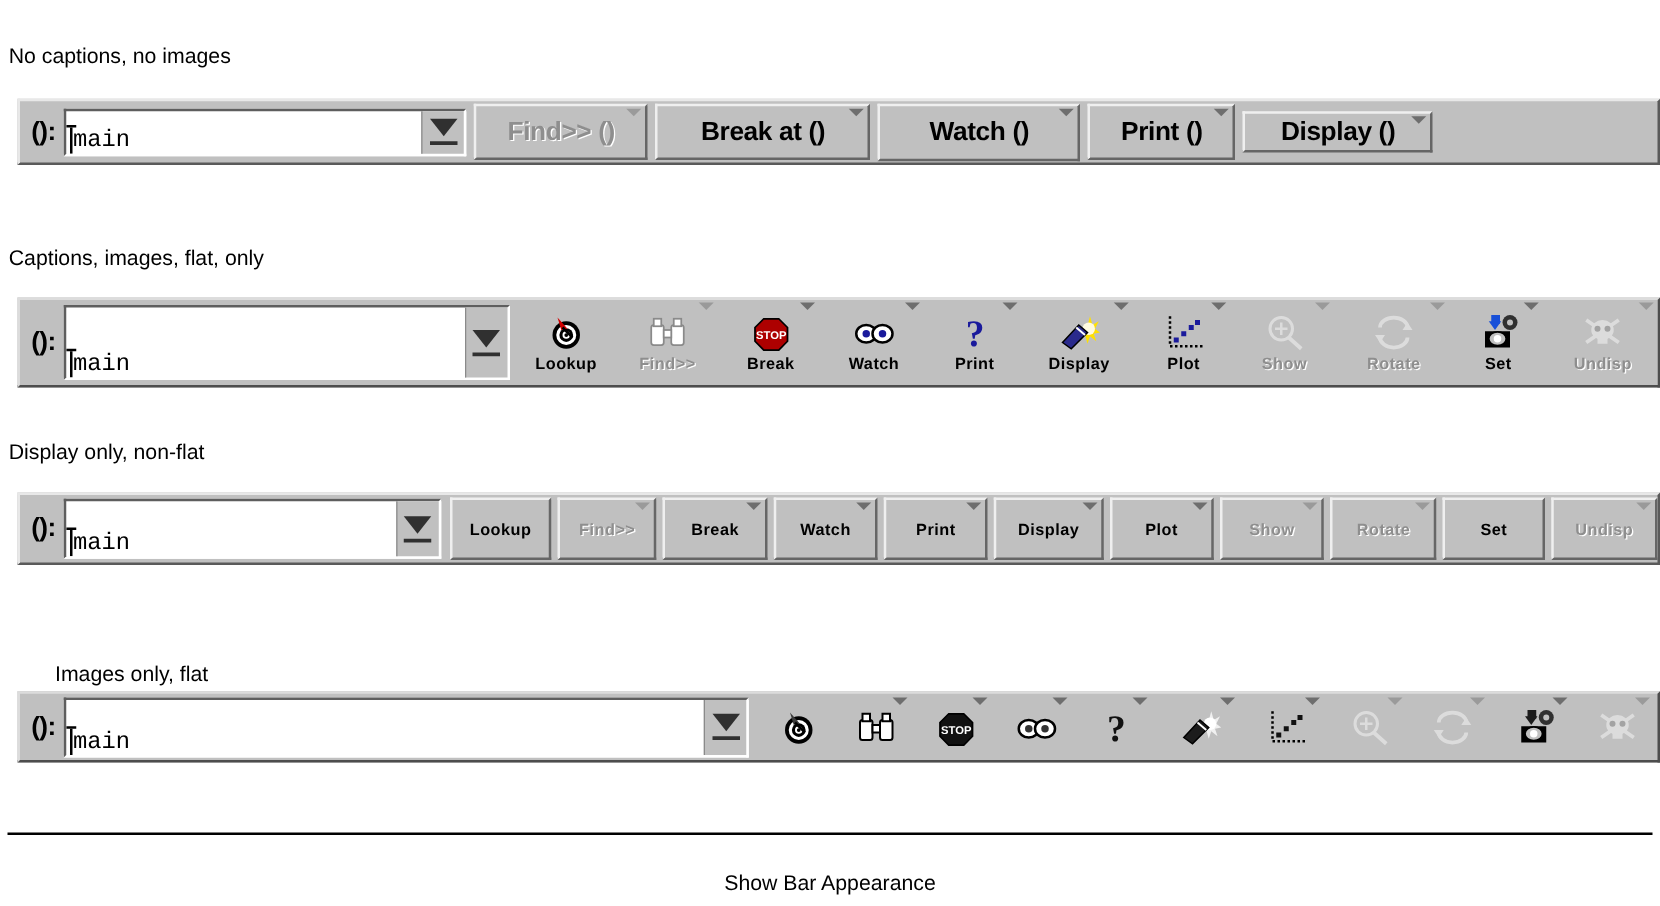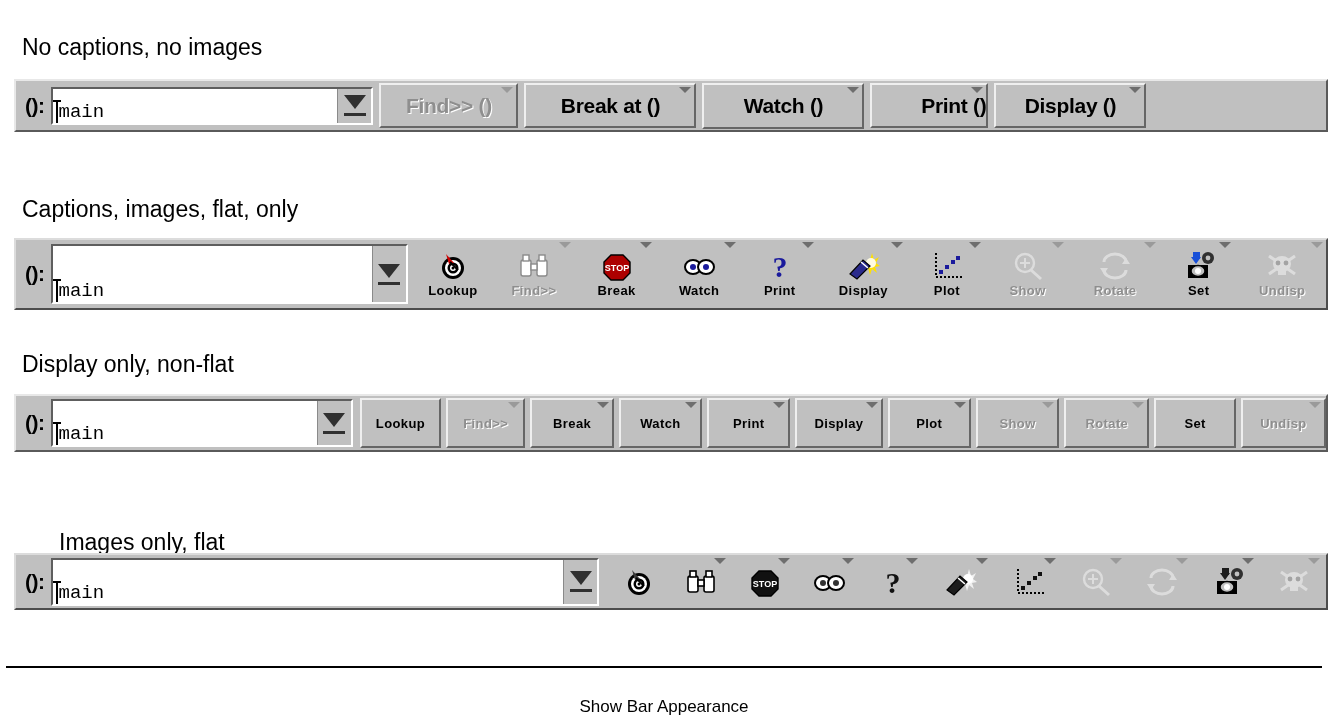--- a/index.html
+++ b/index.html
@@ -13,23 +13,23 @@
   }
 
   .page {
     position: relative;
     width: 1328px;
     height: 725px;
   }
 
   .section-label {
     font-family: "Liberation Sans", sans-serif;
-    font-size: 23px;
+    font-size: 17px;
     color: #000;
-    padding-left: 22px;
+    padding-left: 7px;
     line-height: 1;
   }
 
   
   .toolbar {
     position: relative;
     margin: 0 6px 0 7px;
     background: #c0c0c0;
     box-sizing: border-box;
     display: flex;
@@ -229,25 +229,25 @@
       <span class="lbl-big">Find&gt;&gt; ()</span>
     </div>
     <div class="btn raised" style="width:172px;height:45px;margin-left:6px;">
       <span class="dd"></span>
       <span class="lbl-big">Break at ()</span>
     </div>
     <div class="btn raised" style="width:162px;height:46px;margin-left:6px;">
       <span class="dd"></span>
       <span class="lbl-big">Watch ()</span>
     </div>
-    <div class="btn raised" style="width:118px;height:45px;margin-left:6px;align-items:flex-end;">
+    <div class="btn raised" style="width:118px;height:45px;margin-left:6px;">
       <span class="dd"></span>
       <span class="lbl-big">Print ()</span>
     </div>
-    <div class="btn raised" style="width:152px;height:45px;margin-left:6px;">
+    <div class="btn raised" style="width:152px;height:33px;margin-left:6px;">
       <span class="dd"></span>
       <span class="lbl-big">Display ()</span>
     </div>
   </div>
 
   <div class="section-label" style="position:absolute; top:198px; left:0;">Captions, images, flat, only</div>
 
   <div class="toolbar flat" style="position:absolute; top:238px; left:7px; width:1314px; height:72px;">
     <div class="prompt-label">():</div>
     <div class="combo" style="width:358px;height:60px;">

